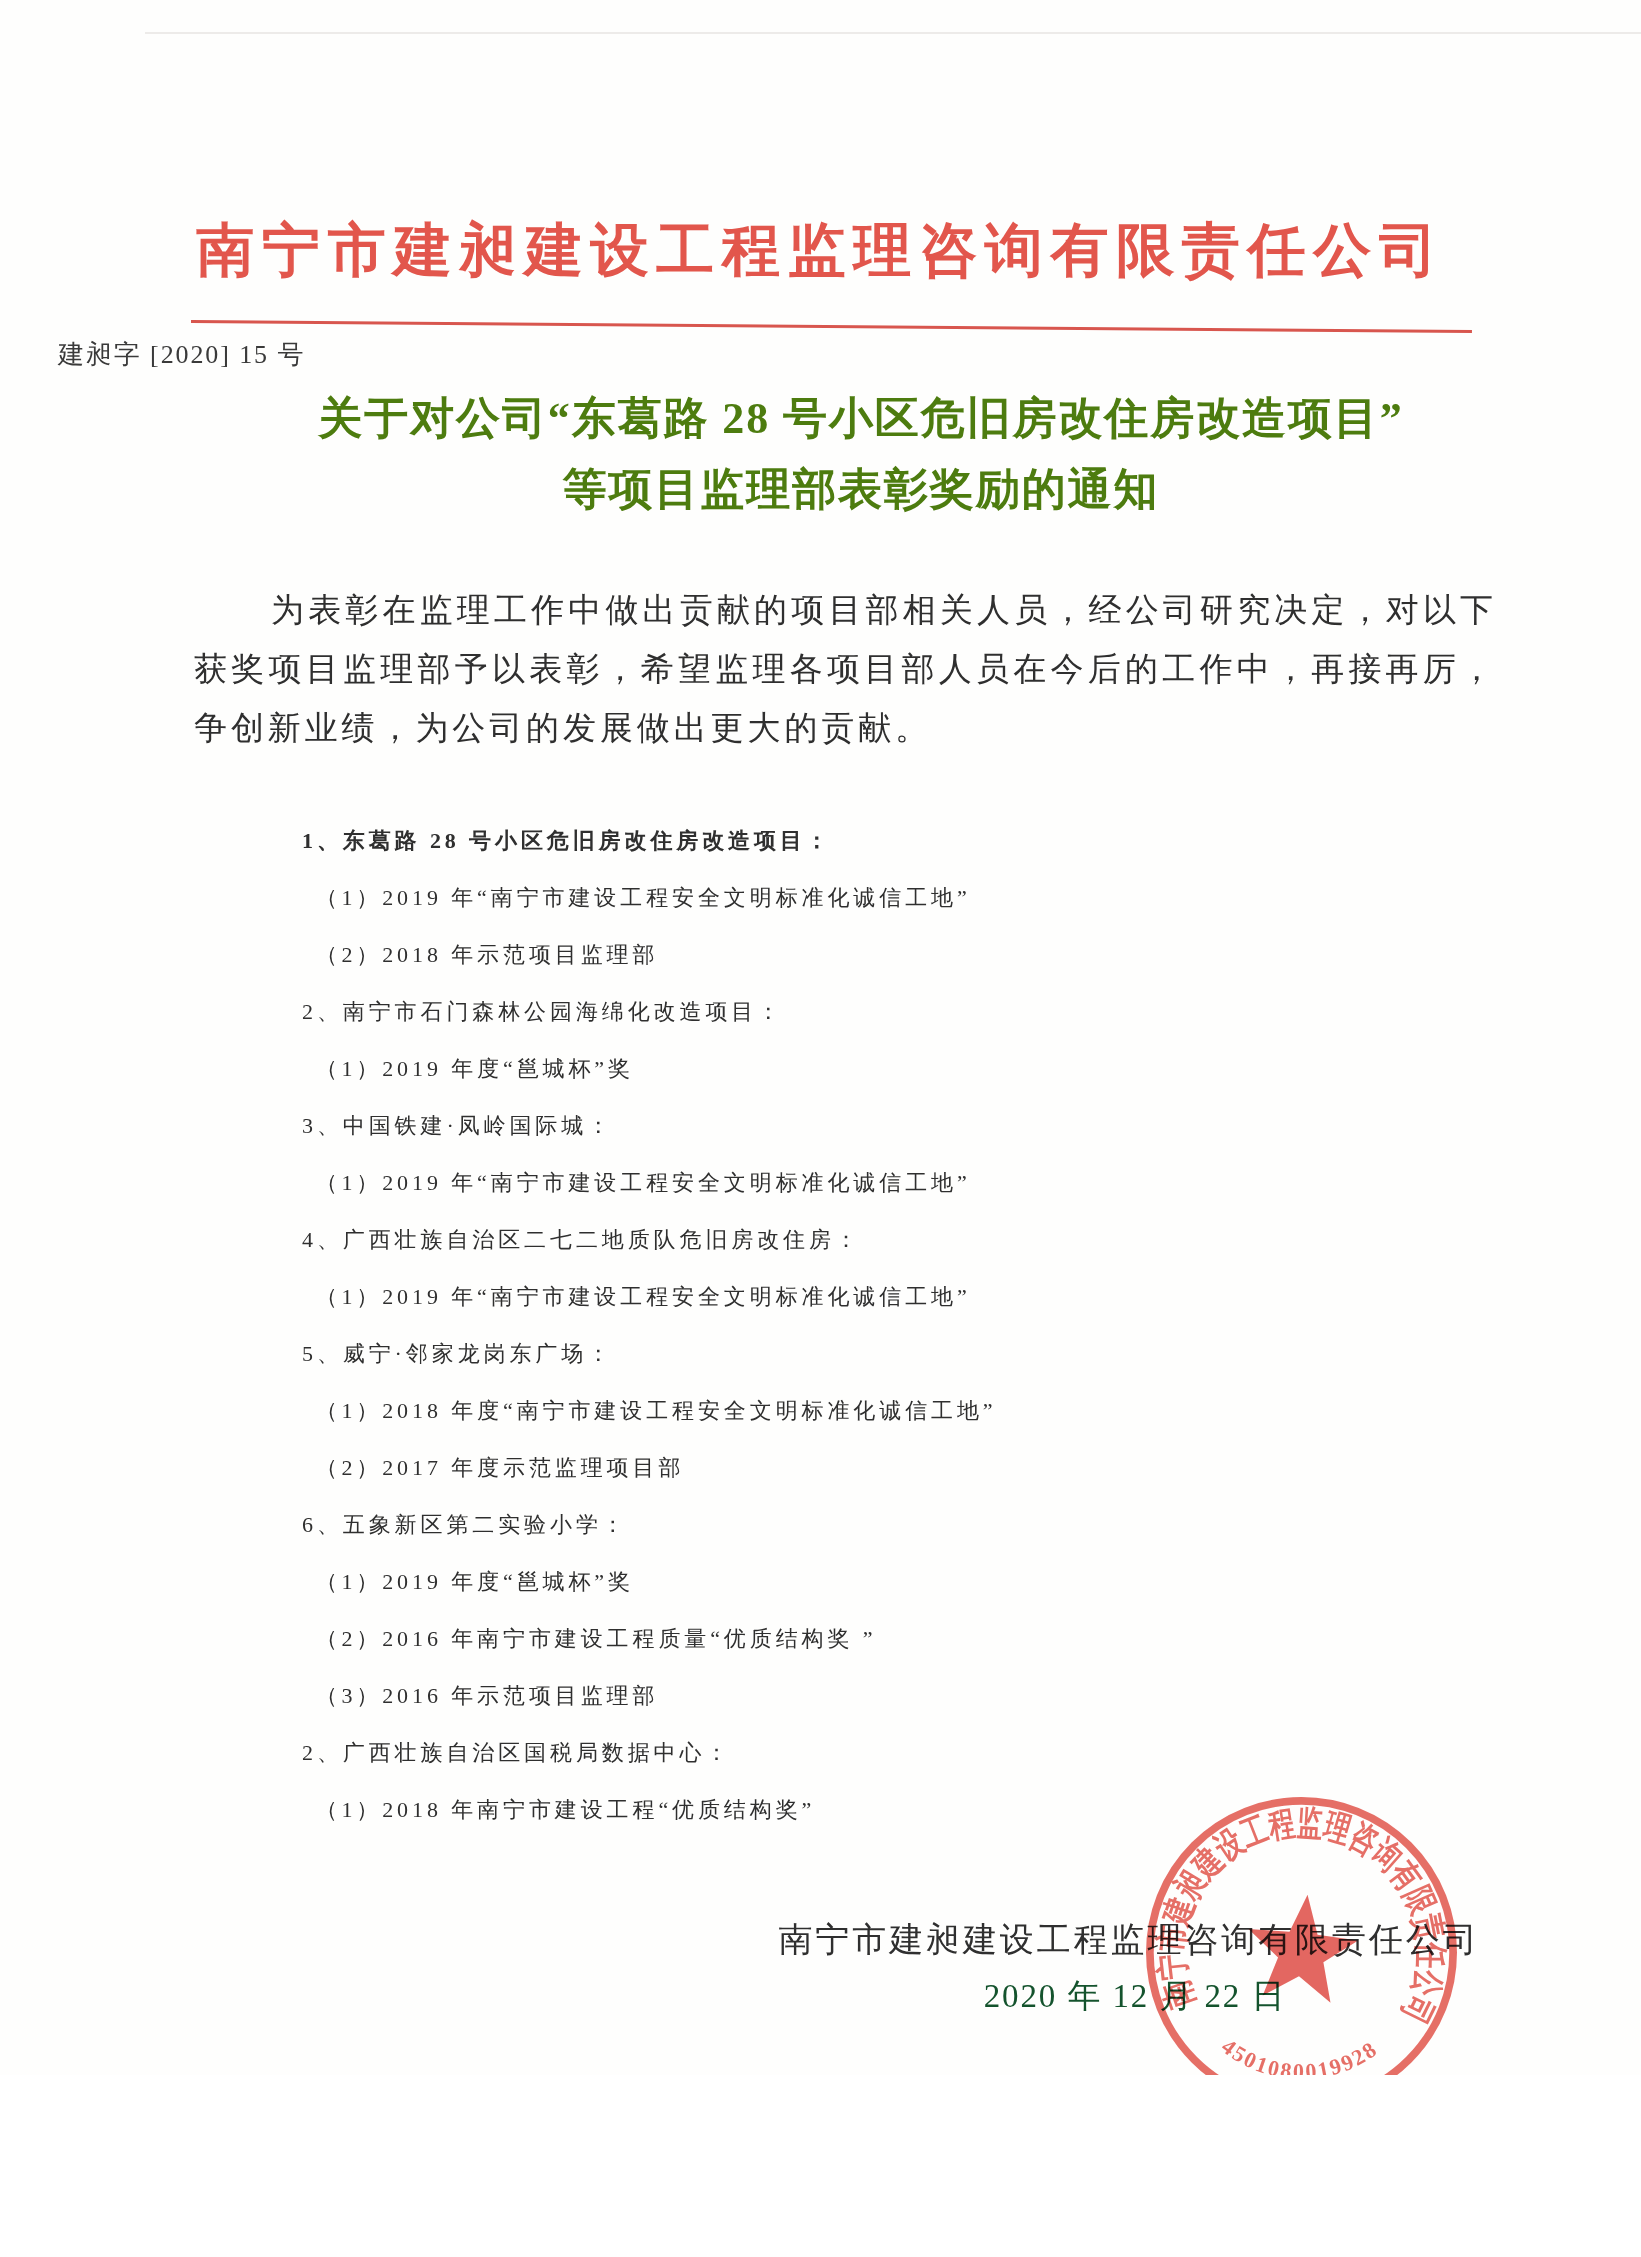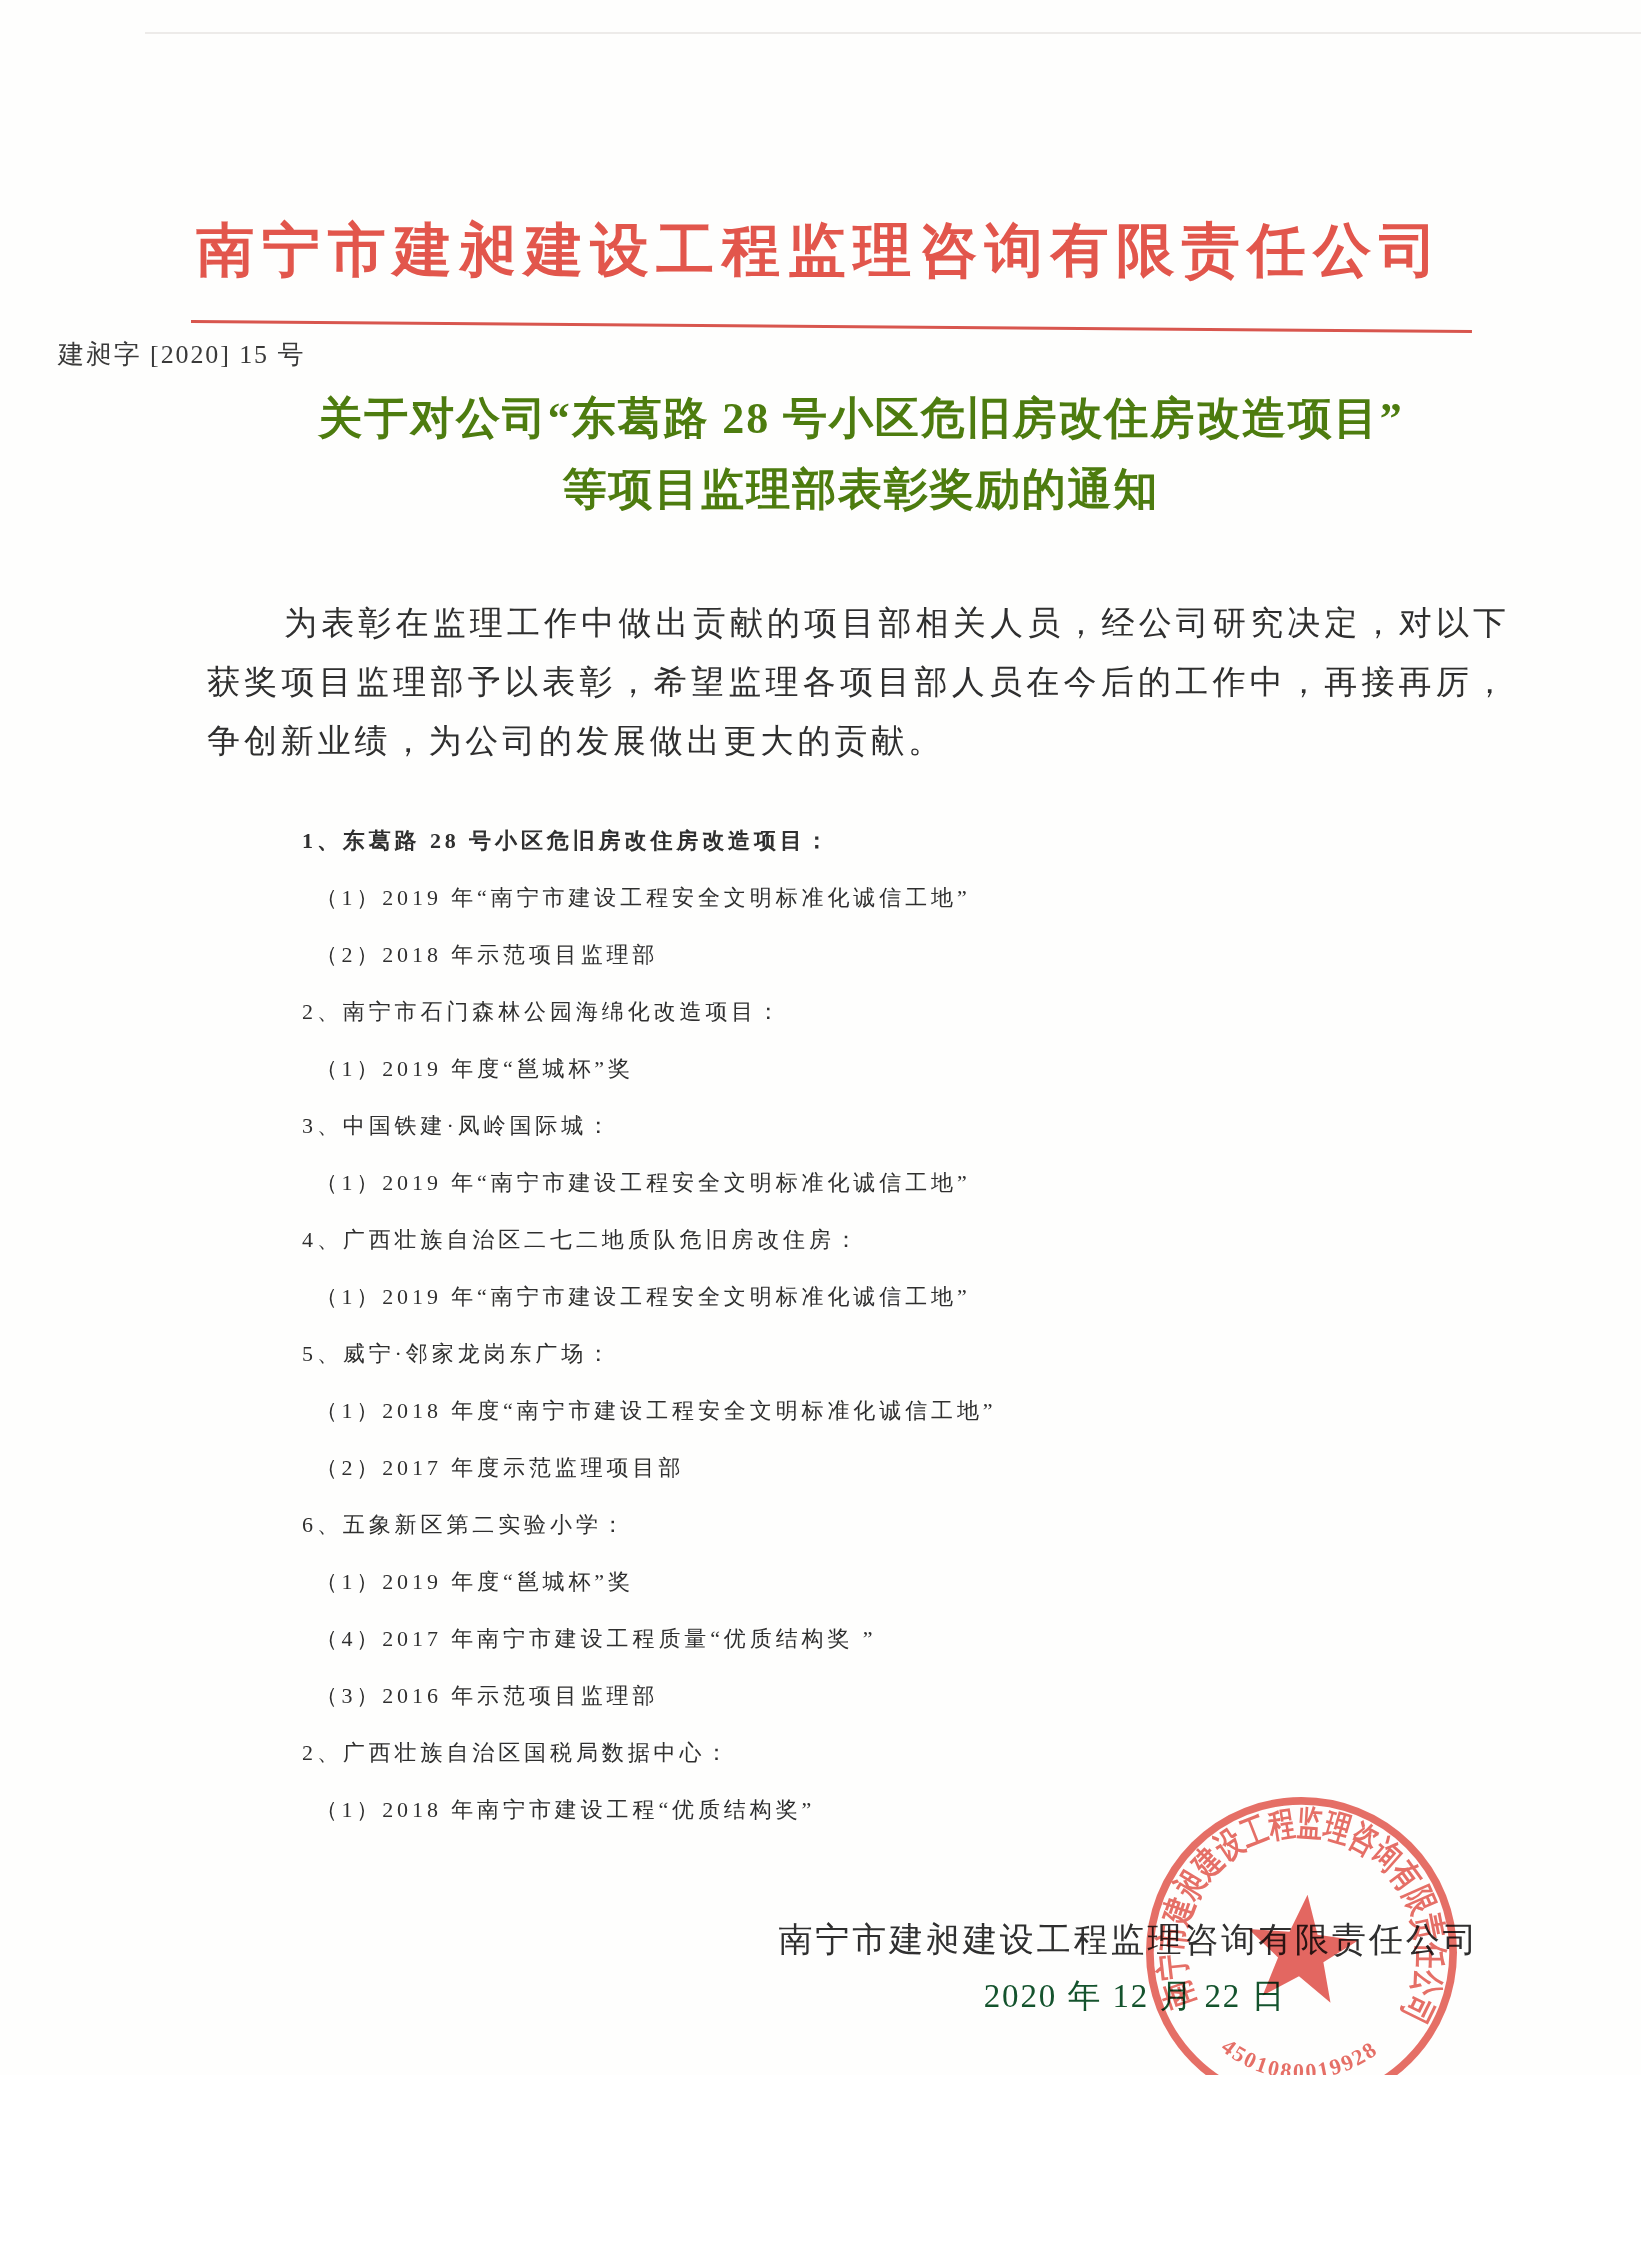--- a/index.html
+++ b/index.html
@@ -19,21 +19,21 @@
   }
   .doc-number{
     position:absolute;top:337px;left:58px;width:1583px;
     font-size:26px;letter-spacing:1.9px;color:#3a3a3a;
   }
   .doc-title{
     position:absolute;top:383px;left:241px;width:1240px;text-align:center;
     font-size:44px;font-weight:bold;line-height:71px;letter-spacing:1.9px;color:#4d7c0f;
   }
   .body-par{
-    position:absolute;top:578px;left:191px;width:1303px;margin:16px;
+    position:absolute;top:578px;left:191px;width:1303px;margin:3px;
     font-size:33px;line-height:59px;letter-spacing:3.9px;text-align:justify;
     text-indent:77px;color:#2f2f2f;
   }
   .award-list{
     position:absolute;top:812px;left:302px;
     font-size:22px;line-height:57px;letter-spacing:3.9px;color:#2f2f2f;white-space:nowrap;
   }
   .award-list .row.head1{font-weight:bold;}
   .award-list .row.sub{padding-left:13.5px;}
   .sign-company{
@@ -80,21 +80,21 @@
     <div class="row sub">（1）2019 年度“邕城杯”奖</div>
     <div class="row">3、中国铁建·凤岭国际城：</div>
     <div class="row sub">（1）2019 年“南宁市建设工程安全文明标准化诚信工地”</div>
     <div class="row">4、广西壮族自治区二七二地质队危旧房改住房：</div>
     <div class="row sub">（1）2019 年“南宁市建设工程安全文明标准化诚信工地”</div>
     <div class="row">5、威宁·邻家龙岗东广场：</div>
     <div class="row sub">（1）2018 年度“南宁市建设工程安全文明标准化诚信工地”</div>
     <div class="row sub">（2）2017 年度示范监理项目部</div>
     <div class="row">6、五象新区第二实验小学：</div>
     <div class="row sub">（1）2019 年度“邕城杯”奖</div>
-    <div class="row sub">（4）2017 年南宁市建设工程质量“优质结构奖 ”</div>
+    <div class="row sub">（2）2016 年南宁市建设工程质量“优质结构奖 ”</div>
     <div class="row sub">（3）2016 年示范项目监理部</div>
     <div class="row">2、广西壮族自治区国税局数据中心：</div>
     <div class="row sub">（1）2018 年南宁市建设工程“优质结构奖”</div>
   </div>
 
   <div class="sign-company">南宁市建昶建设工程监理咨询有限责任公司</div>
 
   <div class="sign-date">2020 年 12 月 22 日</div>
 
   <svg class="seal" viewBox="-190 -190 380 380" xmlns="http://www.w3.org/2000/svg">

